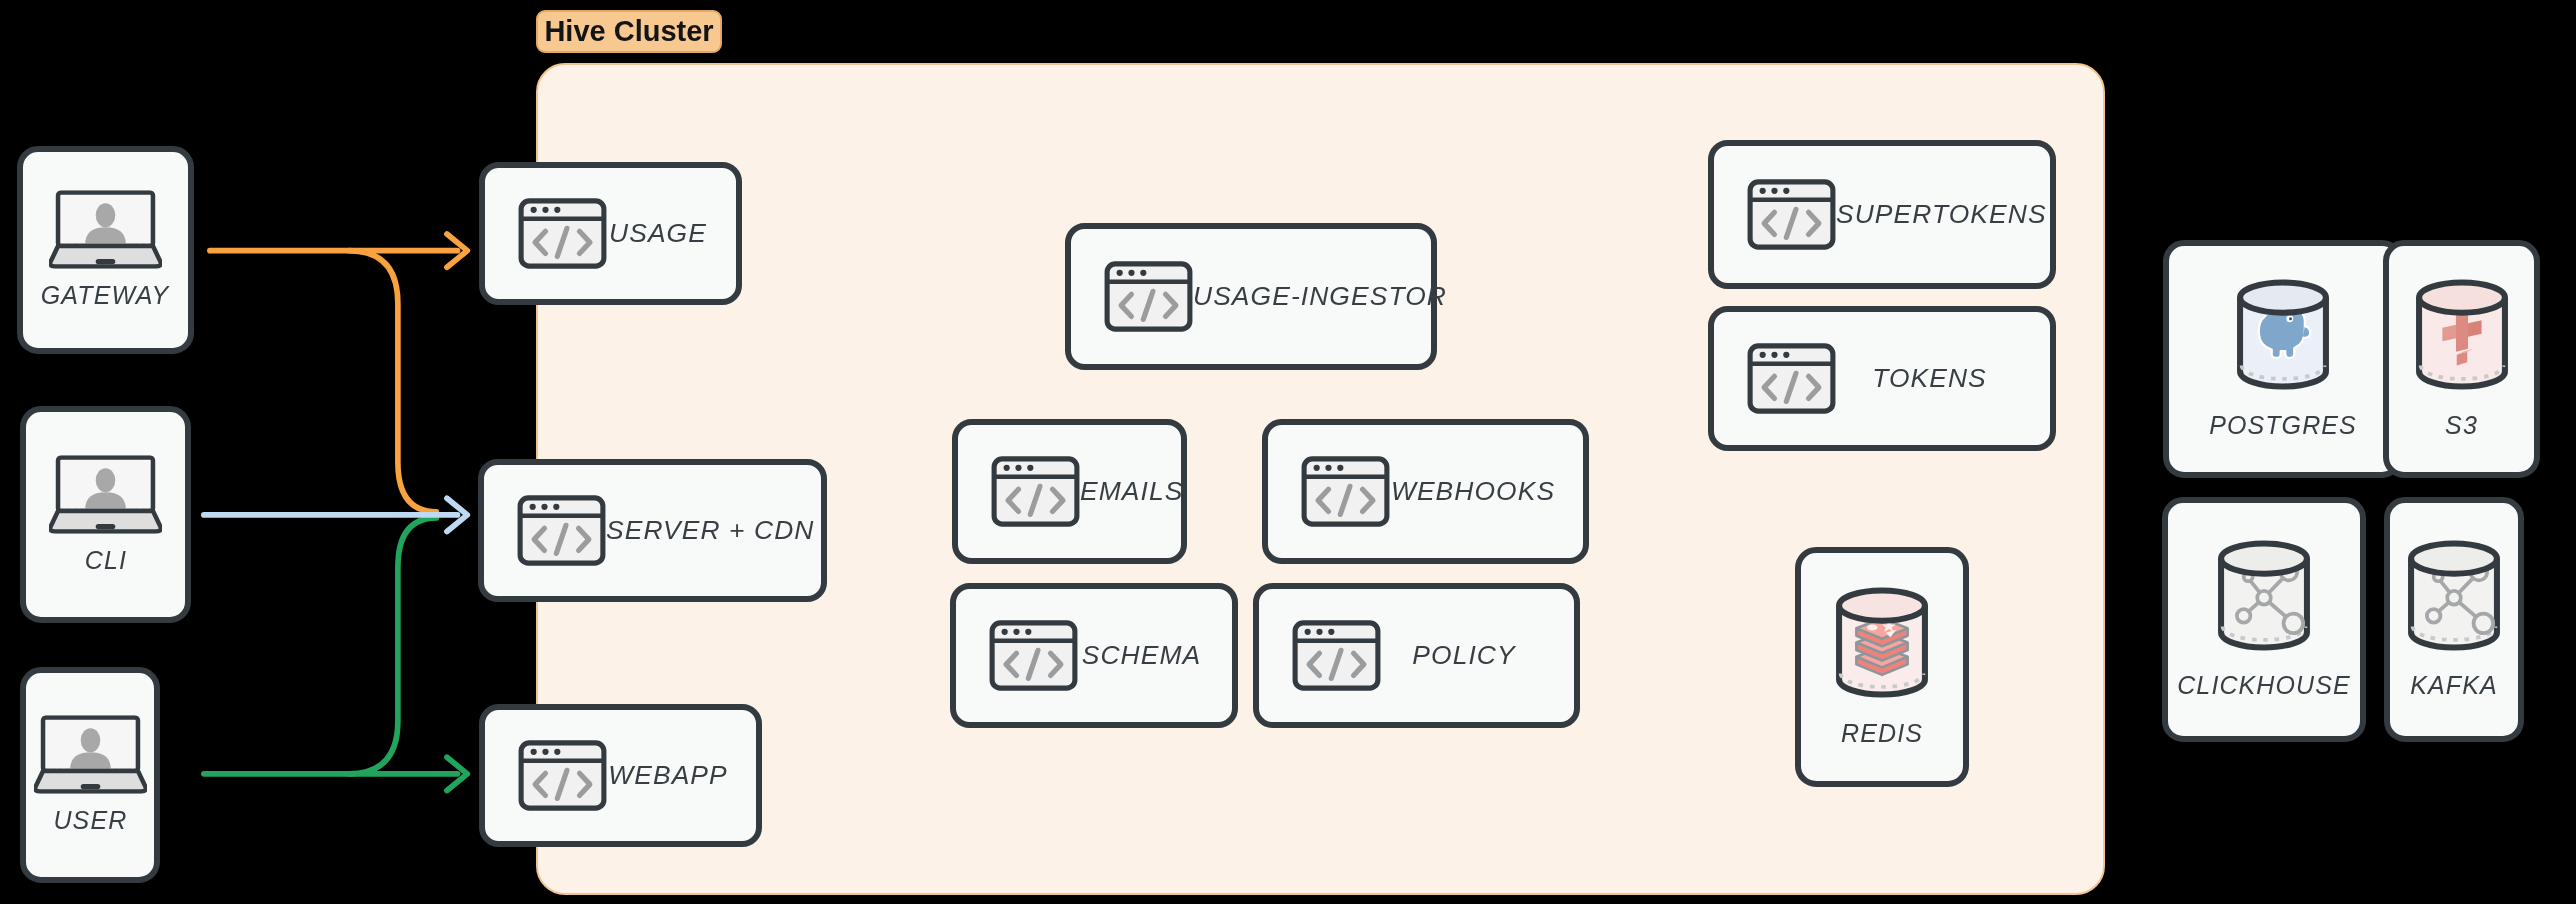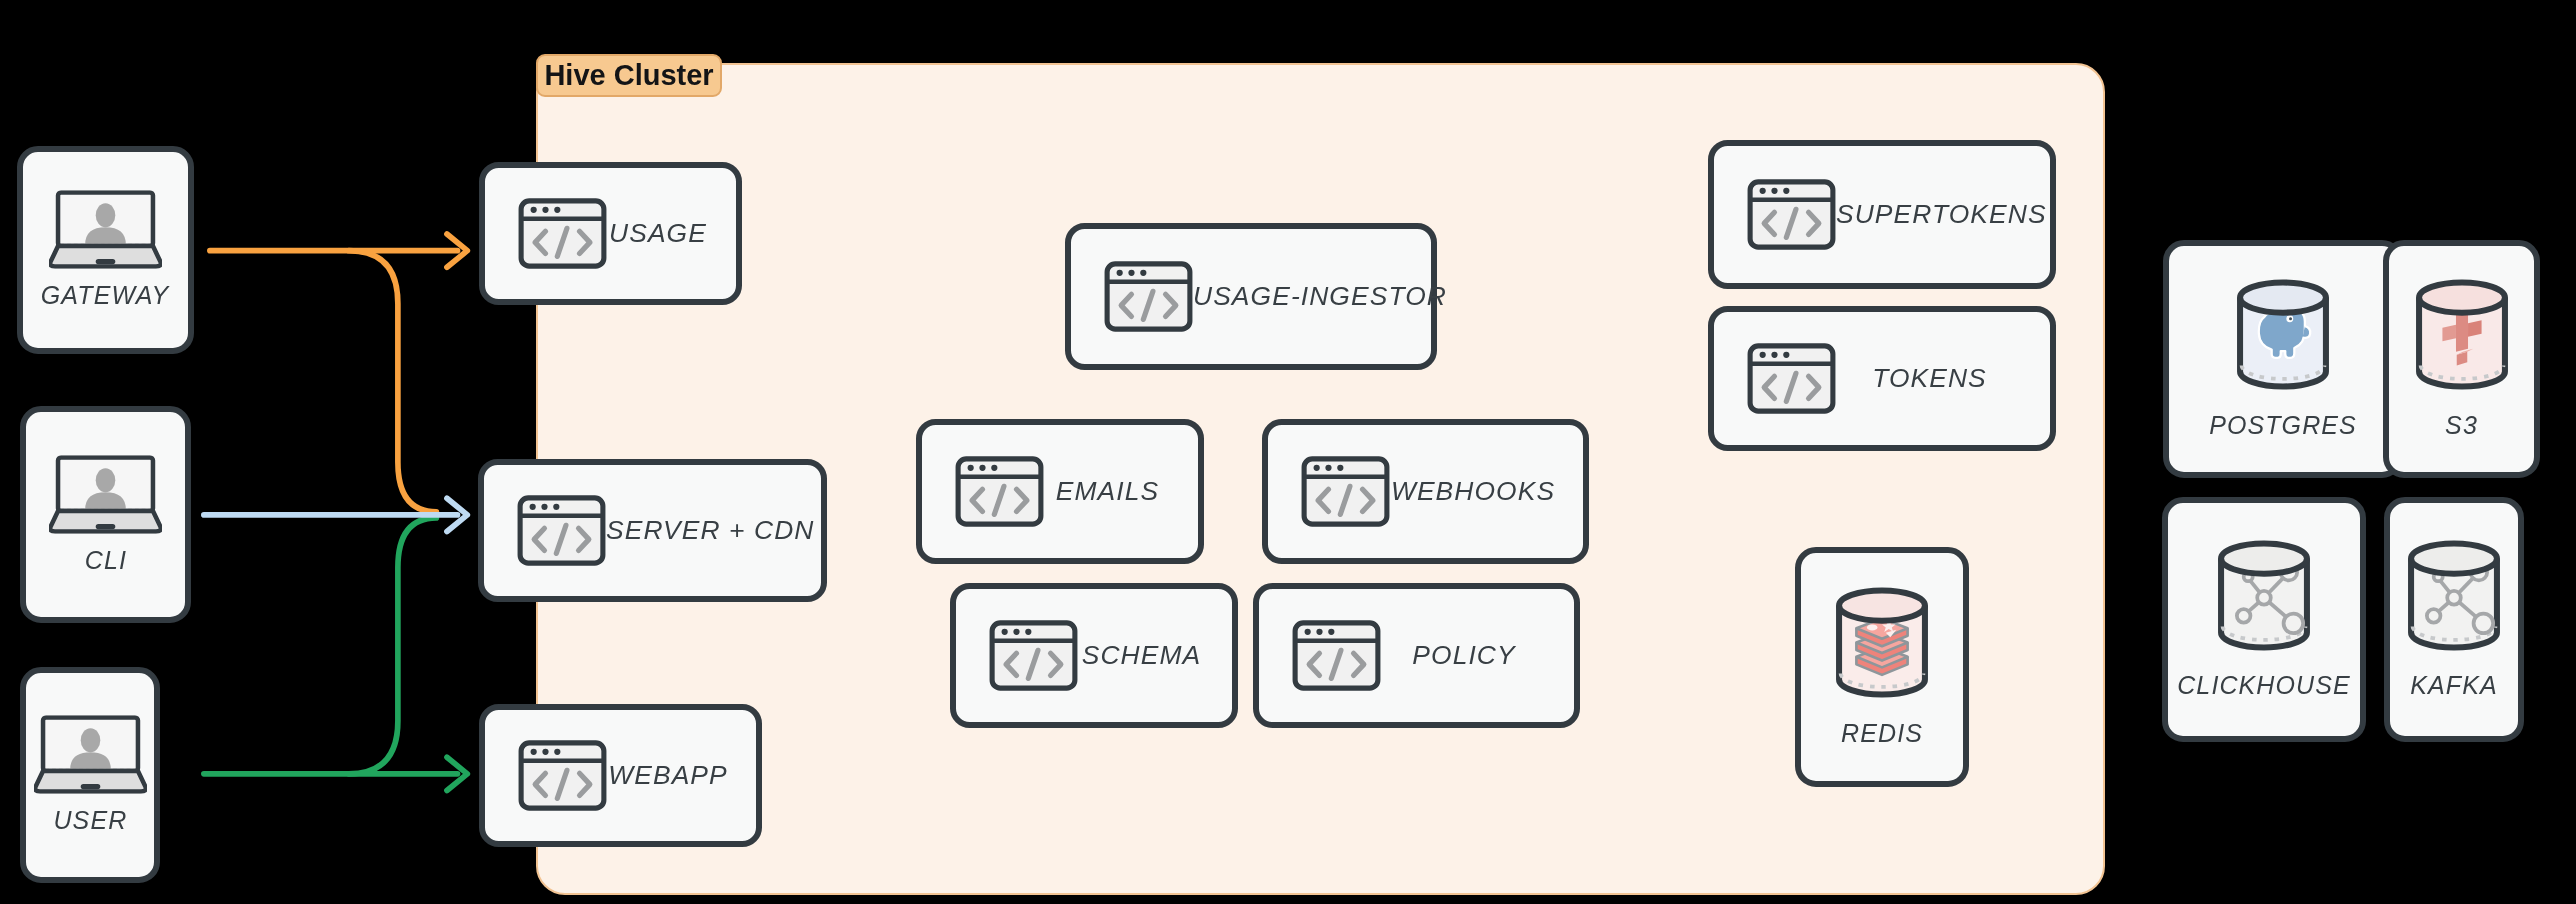--- a/index.html
+++ b/index.html
@@ -13,21 +13,21 @@
   
   .cluster{
     position:absolute;left:536px;top:63px;width:1569px;height:832px;
     background:#FDF2E8;border:2.3px solid #F2C392;border-radius:29px;
     box-sizing:border-box;z-index:1;
   }
   .cluster-pill{
     position:absolute;left:536px;top:9.8px;width:186px;height:43px;
     background:#F7C990;border:2.3px solid #E2A868;border-radius:9px;
     box-sizing:border-box;display:flex;align-items:center;justify-content:center;
-    font-size:29px;font-weight:600;color:#131416;z-index:2;margin-top:44px;
+    font-size:29px;font-weight:600;color:#131416;z-index:2;
   }
   
   .edges{position:absolute;inset:0;z-index:2;pointer-events:none;}
   
   .node{
     position:absolute;background:#F8F9F9;border:6.8px solid #333B41;
     box-sizing:border-box;display:flex;z-index:3;
   }
   .svc{border-radius:19.6px;flex-direction:row;align-items:center;padding:0 27px 0 33px;}
   .svc .ic{width:89px;height:71px;flex:none;}
@@ -197,21 +197,21 @@
         <use href="#ic-browser"></use>
       </svg>
     <div class="svc-label">WEBAPP</div>
   </div>
   <div class="node svc" style="left:1065px;top:223px;width:372px;height:147px">
     <svg class="ic" viewBox="0 0 120 96">
         <use href="#ic-browser"></use>
       </svg>
     <div class="svc-label">USAGE-INGESTOR</div>
   </div>
-  <div class="node svc" style="left:916px;top:419px;width:288px;height:145px">
+  <div class="node svc" style="left:952px;top:419px;width:235px;height:145px">
     <svg class="ic" viewBox="0 0 120 96">
         <use href="#ic-browser"></use>
       </svg>
     <div class="svc-label">EMAILS</div>
   </div>
   <div class="node svc" style="left:1262px;top:419px;width:327px;height:145px">
     <svg class="ic" viewBox="0 0 120 96">
         <use href="#ic-browser"></use>
       </svg>
     <div class="svc-label">WEBHOOKS</div>

